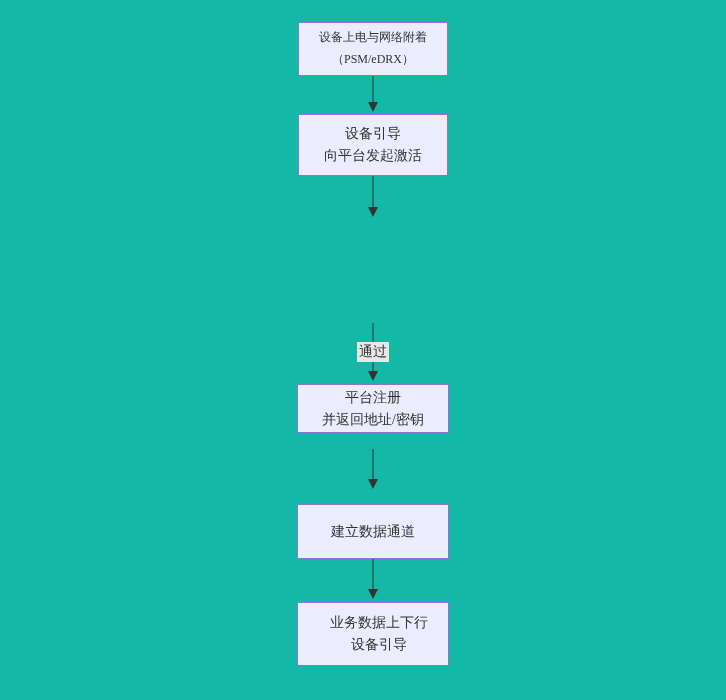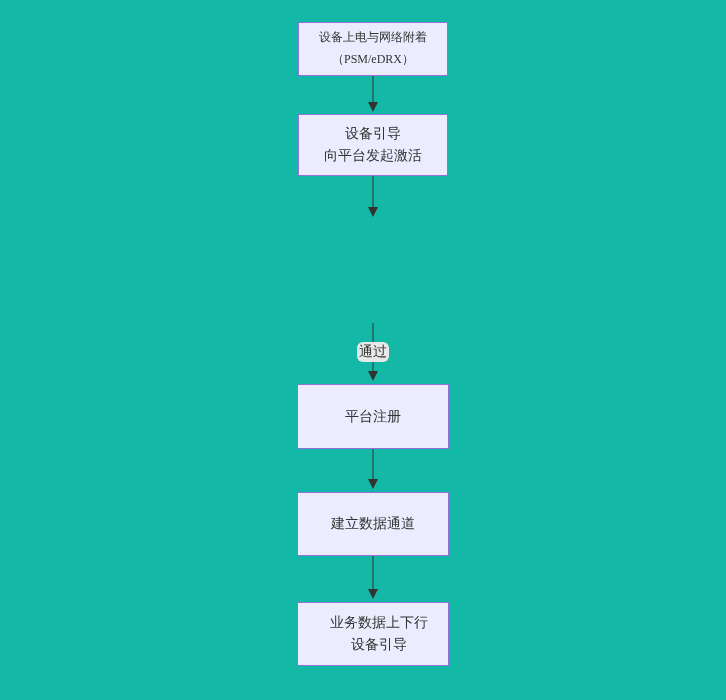--- a/index.html
+++ b/index.html
@@ -22,22 +22,22 @@
     background: var(--node-fill, #ECECFF);
     border: 1px solid var(--node-border, #9370DB);
     color: var(--text, #333333);
     text-align: center;
     font-size: 14px;
     line-height: 1.55;
   }
   .node.small { font-size: 12px; line-height: 1.8; }
   .node-n1 { left: 298px; top: 22px;  width: 150px; height: 54px; }
   .node-n2 { left: 298px; top: 114px; width: 150px; height: 62px; }
-  .node-n4 { left: 297px; top: 384px; width: 152px; height: 65px; }
-  .node-n5 { left: 297px; top: 492px; width: 152px; height: 64px; }
+  .node-n4 { left: 297px; top: 384px; width: 152px; height: 49px; }
+  .node-n5 { left: 297px; top: 504px; width: 152px; height: 55px; }
   .node-n6 { left: 297px; top: 602px; width: 152px; height: 64px; padding-left: 12px; }
   .diamond-wrap {
     position: absolute;
     left: 322px; top: 221px;
     width: 102px; height: 102px;
   }
   .diamond-shape {
     position: absolute;
     left: 15px; top: 15px;
     width: 70px; height: 70px;
@@ -57,21 +57,20 @@
   }
   .edge-label {
     position: absolute;
     left: 373px; top: 352px;
     transform: translate(-50%, -50%);
     background: var(--edge-label-bg, #e8e8e8);
     color: var(--text, #333333);
     font-size: 14px;
     padding: 1px 2px;
     white-space: nowrap;
-    border-radius: 6px;
   }
 </style>
 </head>
 <body>
 
 <div class="canvas">
 
   <svg class="edges-svg" width="726" height="700" viewBox="0 0 726 700">
     <defs>
       <marker id="arrow" markerUnits="userSpaceOnUse" markerWidth="10" markerHeight="10" refX="8" refY="5" orient="auto">
@@ -93,20 +92,21 @@
   <div class="node node-n2">
     <span>设备引导</span>
     <span>向平台发起激活</span>
   </div>
 
 
   <div class="edge-label">通过</div>
 
   <div class="node node-n4">
     <span>平台注册</span>
+    <span>并返回地址/密钥</span>
   </div>
 
   <div class="node node-n5">
     <span>建立数据通道</span>
   </div>
 
   <div class="node node-n6">
     <span>业务数据上下行</span>
     <span>设备引导</span>
   </div>

